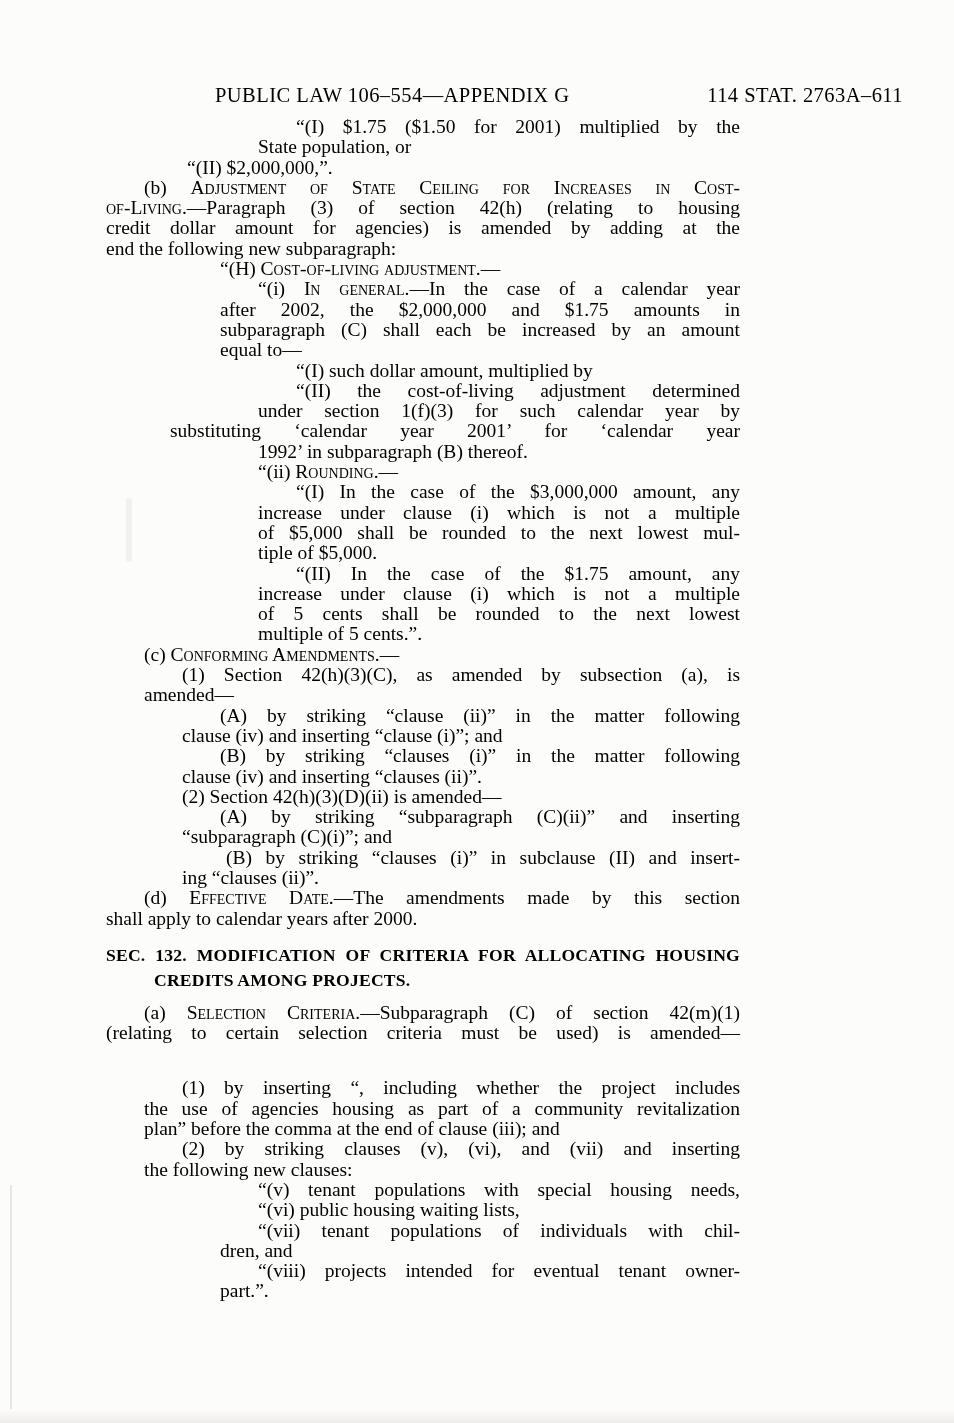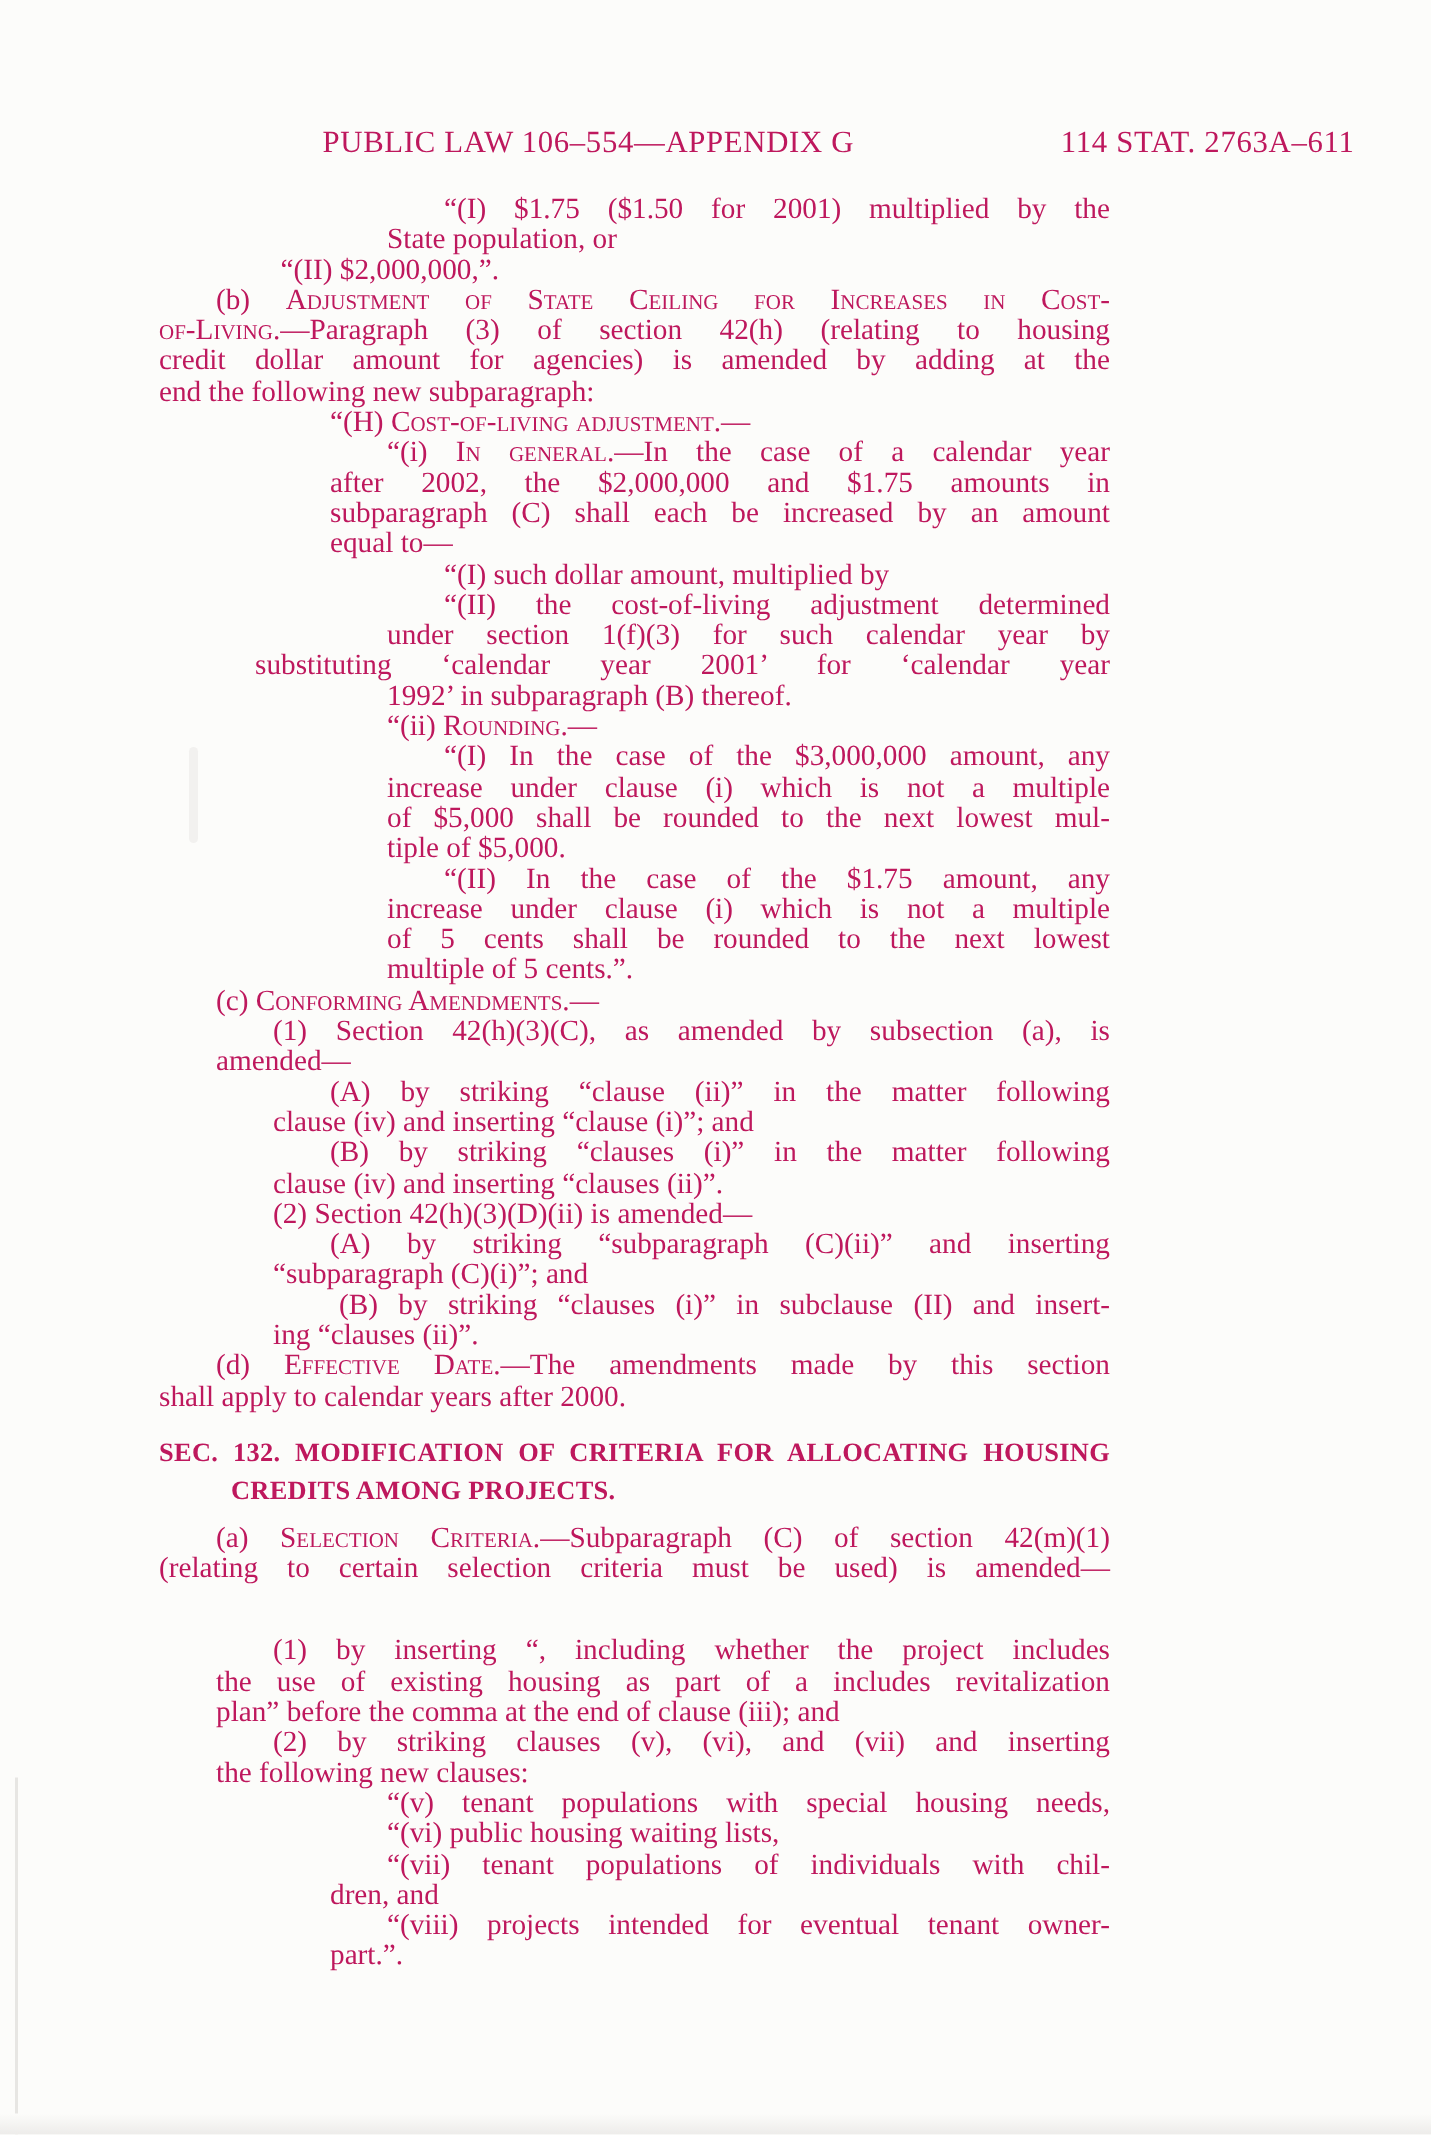--- a/index.html
+++ b/index.html
@@ -7,42 +7,42 @@
   html, body { margin: 0; padding: 0; }
   body { background: #fcfcfa; }
 
   .page {
     position: relative;
     width: 954px;
     height: 1423px;
     background: #fcfcfa;
     overflow: hidden;
     font-family: "Liberation Serif", serif;
-    color: #be185d;
+    color: #000000;
   }
 
   
   .running-head {
     position: absolute;
     left: 215px;
     top: 84px;
     width: 688px;
     display: flex;
     justify-content: space-between;
     font-size: 20.5px;
     letter-spacing: 0.45px;
     white-space: nowrap;
     font-weight: 500;
   }
 
   
   .doc {
     position: absolute;
     left: 106px;
-    top: 130px;
+    top: 117px;
     width: 634px;
     font-size: 19.5px;
     line-height: 20.3px;
   }
 
   .line { text-align: left; }
   .line.just { text-align: justify; text-align-last: justify; }
   .sc { font-variant: small-caps; }
 
   .block.heading {
@@ -136,21 +136,21 @@
         <div class="line" style="margin-left: 0px;"><span>shall apply to calendar years after 2000.</span></div>
       </div>
       <div class="block heading">
         <div class="line just" style="margin-left: 0px;"><span>SEC. 132. MODIFICATION OF CRITERIA FOR ALLOCATING HOUSING</span></div>
         <div class="line" style="margin-left: 48px;"><span>CREDITS AMONG PROJECTS.</span></div>
       </div>
       <div class="block body">
         <div class="line just" style="margin-left: 38px;"><span>(a) </span><span class="sc">Selection Criteria.</span><span>—Subparagraph (C) of section 42(m)(1)</span></div>
         <div class="line just" style="margin-left: 0px;"><span>(relating to certain selection criteria must be used) is amended—</span></div>
         <div class="line just" style="margin-left: 76px; margin-top: 35px;"><span>(1) by inserting “, including whether the project includes</span></div>
-        <div class="line just" style="margin-left: 38px;"><span>the use of existing housing as part of a includes revitalization</span></div>
+        <div class="line just" style="margin-left: 38px;"><span>the use of agencies housing as part of a community revitalization</span></div>
         <div class="line" style="margin-left: 38px;"><span>plan” before the comma at the end of clause (iii); and</span></div>
         <div class="line just" style="margin-left: 76px;"><span>(2) by striking clauses (v), (vi), and (vii) and inserting</span></div>
         <div class="line" style="margin-left: 38px;"><span>the following new clauses:</span></div>
       </div>
       <div class="block body">
         <div class="line just" style="margin-left: 152px;"><span>“(v) tenant populations with special housing needs,</span></div>
         <div class="line" style="margin-left: 152px;"><span>“(vi) public housing waiting lists,</span></div>
         <div class="line just" style="margin-left: 152px;"><span>“(vii) tenant populations of individuals with chil-</span></div>
         <div class="line" style="margin-left: 114px;"><span>dren, and</span></div>
         <div class="line just" style="margin-left: 152px;"><span>“(viii) projects intended for eventual tenant owner-</span></div>

